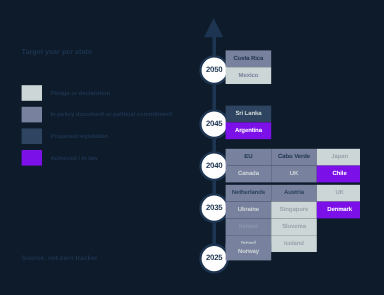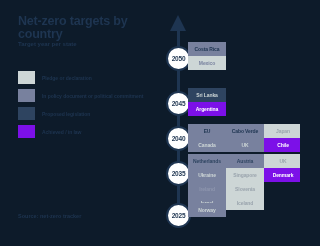--- a/index.html
+++ b/index.html
@@ -149,21 +149,20 @@
     overflow: hidden;
     white-space: nowrap;
   }
   .chip.empty { background: transparent; }
 </style>
 </head>
 <body>
 
 <div class="left-panel">
 
-  <div class="title">Net-zero targets by country</div>
 
   <div class="subtitle">Target year per state</div>
 
   <div class="legend" id="legend">
       <div class="legend-row">
         <div class="legend-swatch" style="background: rgb(205, 214, 214);"></div>
         <div class="legend-label">Pledge or declaration</div>
       </div>
       <div class="legend-row">
         <div class="legend-swatch" style="background: rgb(120, 129, 158);"></div>

